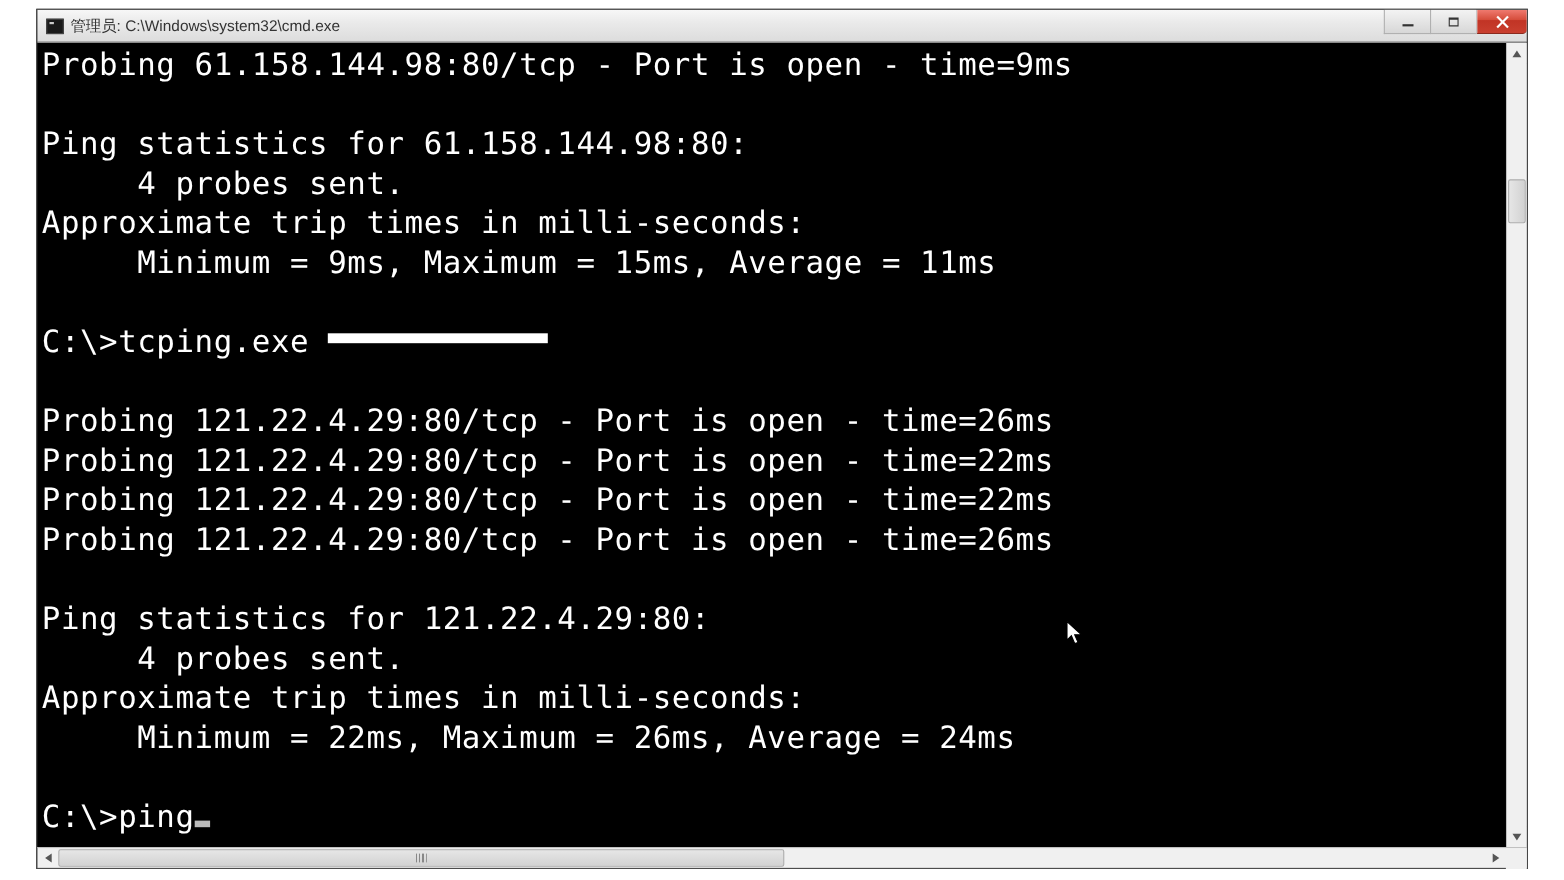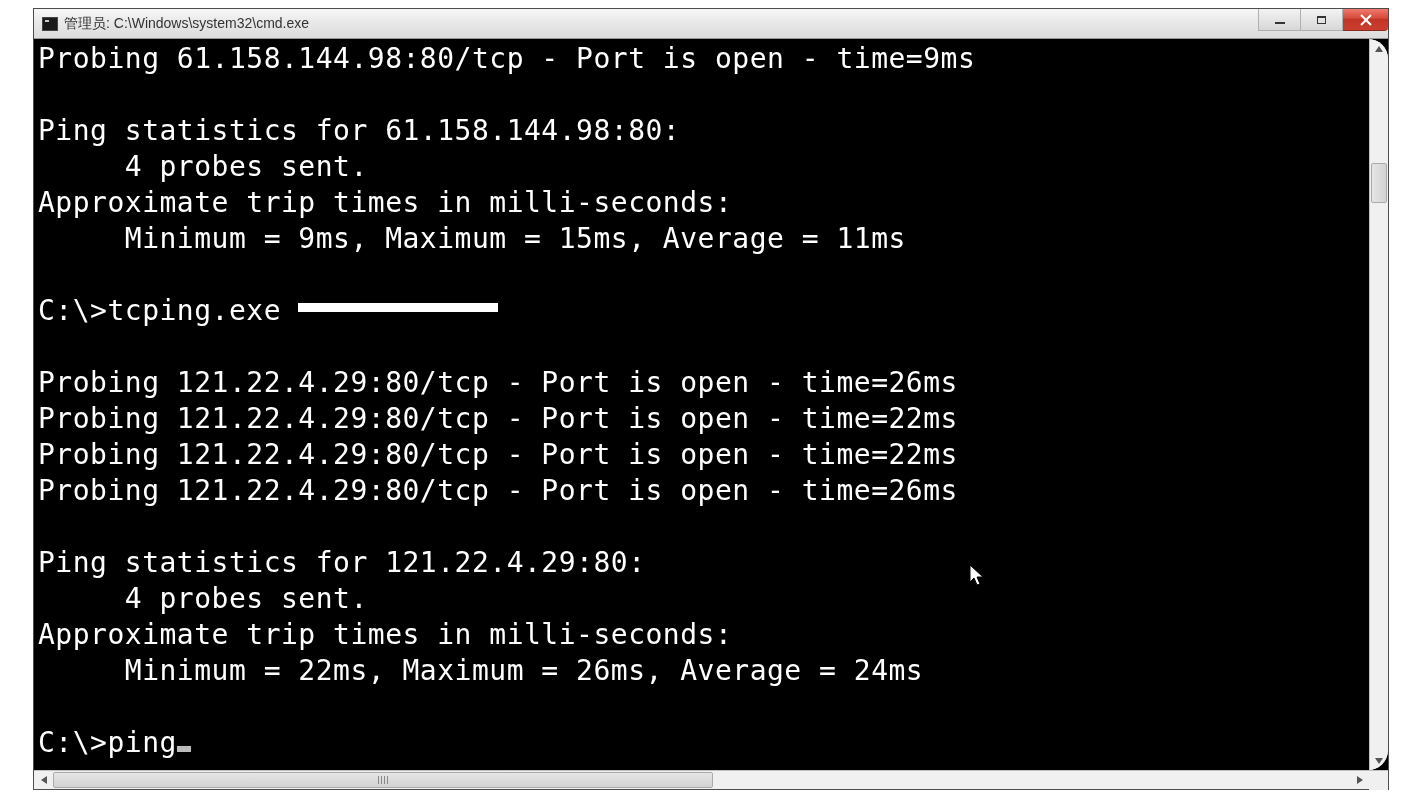--- a/index.html
+++ b/index.html
@@ -91,21 +91,20 @@
       content: ""; position: absolute; left: 6px; top: 0;
       width: 2px; height: 14px; background: #fff;
     }
     .glyph-close::before { transform: rotate(45deg); }
     .glyph-close::after { transform: rotate(-45deg); }
     .console-body {
       flex: 1;
       display: flex;
       overflow: hidden;
       position: relative;
-      border-radius: 20px;
     }
     .console-content {
       flex: 1;
       background: #000;
       color: #fff;
       font-family: "NSimSun", "SimSun", "Consolas", monospace;
       font-size: 28px;
       line-height: 36px;
       letter-spacing: 0.5px;
       white-space: pre;

